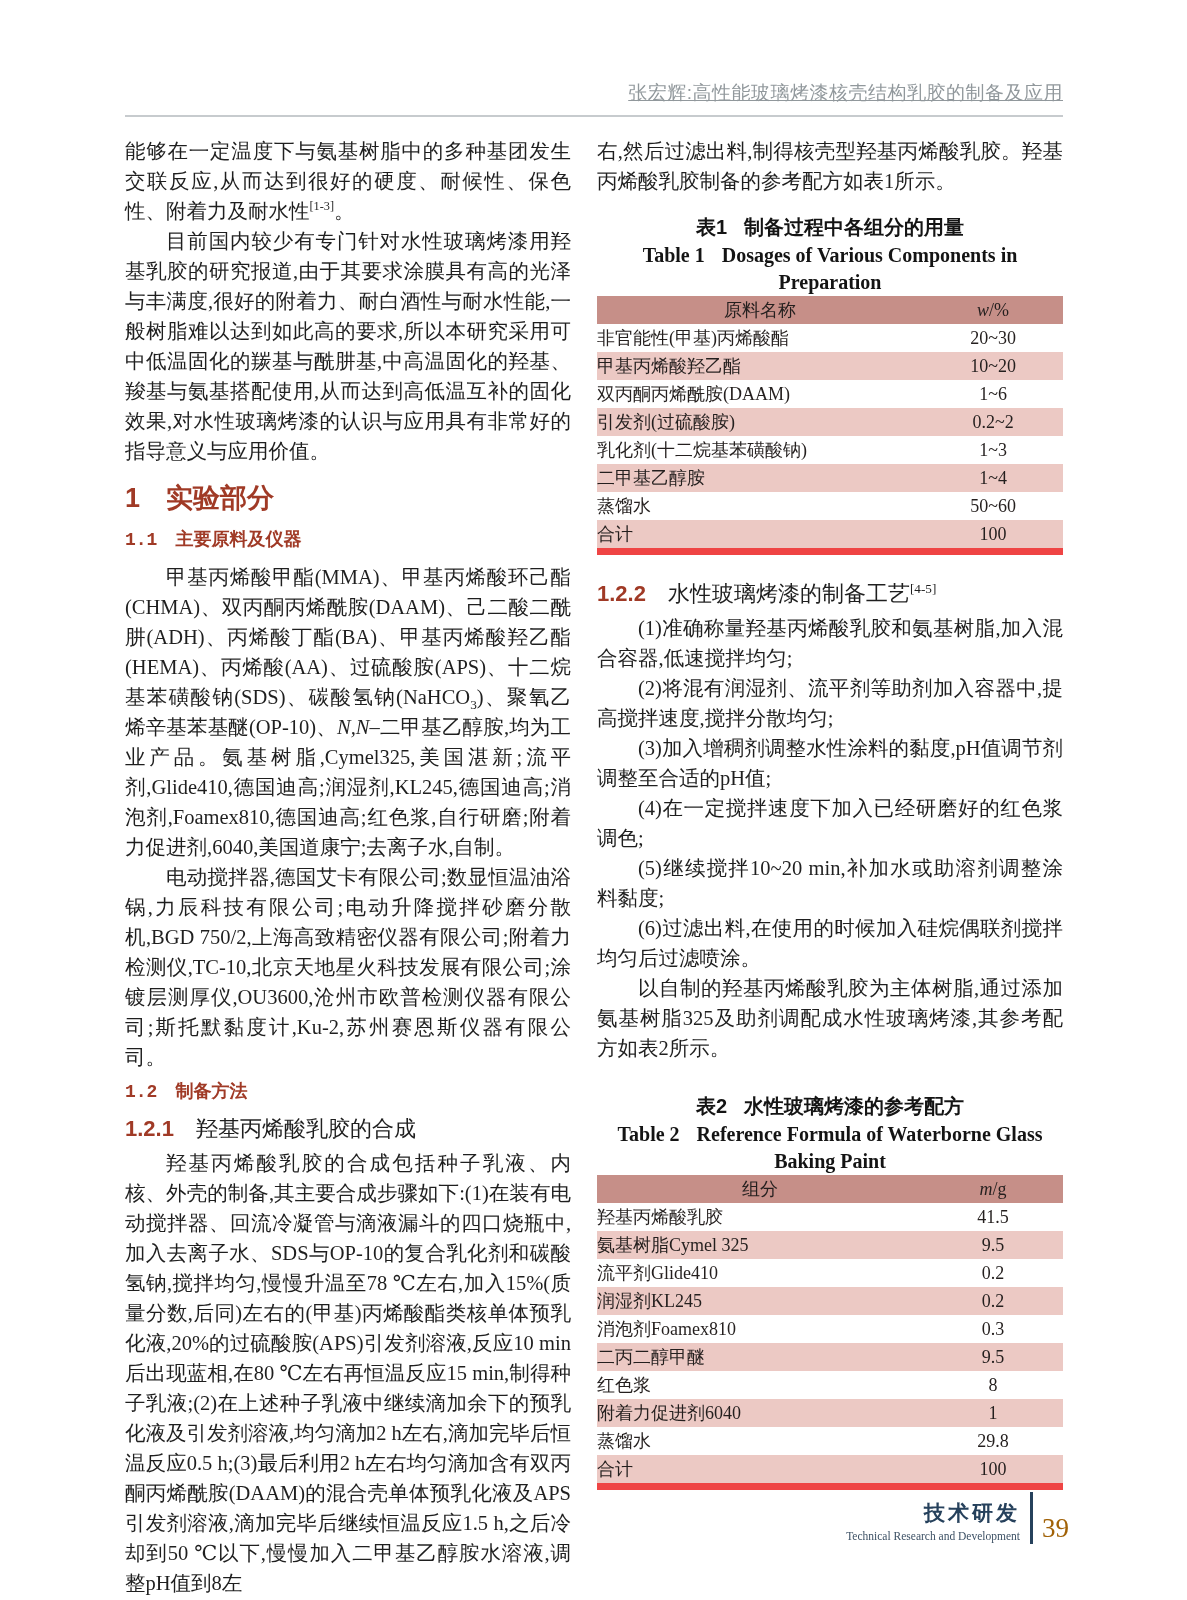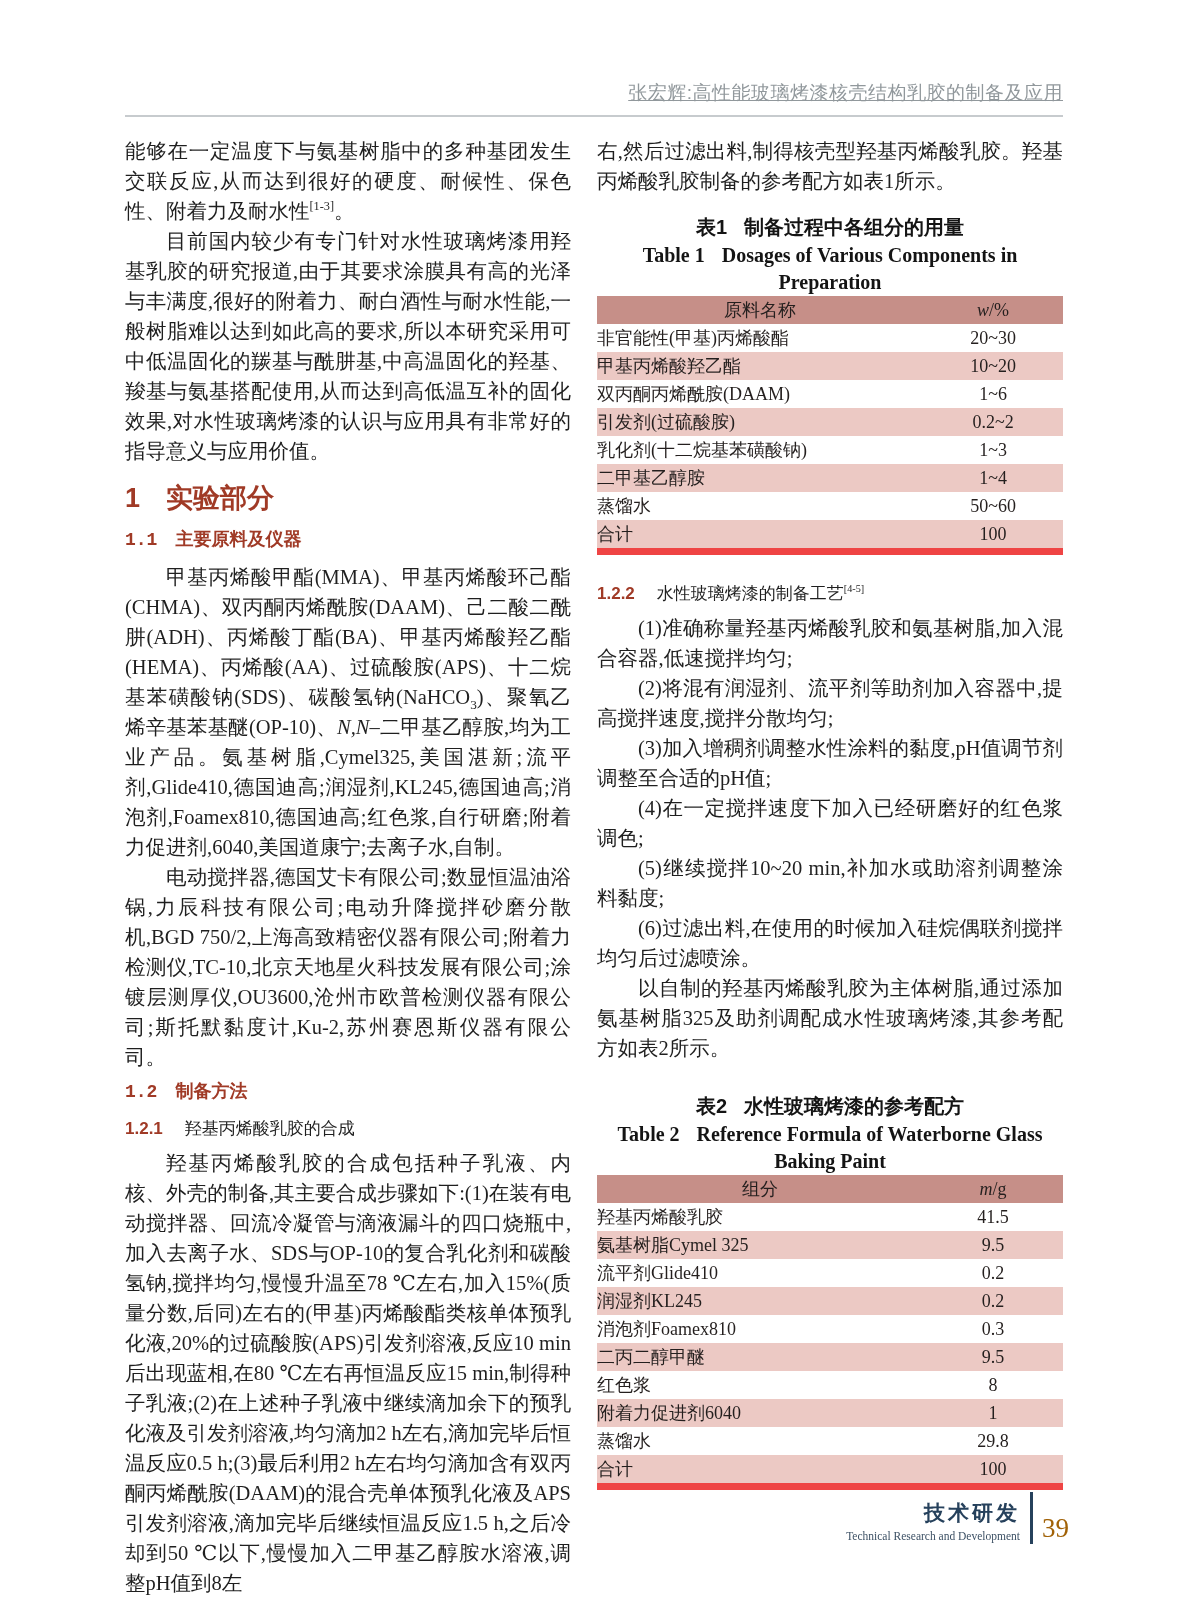--- a/index.html
+++ b/index.html
@@ -24,21 +24,21 @@
   sup.ref{font-size:0.60em;line-height:0;}
   sub.chem{font-size:0.65em;line-height:0;}
   .it{font-style:italic;}
   
   .sec1{margin:14px 0 10px;font-family:"Liberation Sans","DejaVu Sans",sans-serif;
         font-weight:bold;font-size:27px;line-height:36px;color:#a03a26;}
   .sec1 .num{margin-right:26px;}
   .sec2{margin:6px 0 8px;font-family:Liberation Mono, monospace;
         font-weight:bold;font-size:18px;line-height:28px;color:#a03a26;}
   .sec2 .num{margin-right:18px;}
-  .sec3{margin:5px 0 4px;font-size:17px;line-height:30px;font-weight:normal;}
+  .sec3{margin:5px 0 4px;font-size:22px;line-height:30px;font-weight:normal;}
   .sec3 .num3{font-family:"Liberation Sans","DejaVu Sans",sans-serif;font-weight:bold;color:#a03a26;margin-right:22px;}
   .sec3 .t{color:#1f1f1f;}
   .mt{margin-top:24px;}
   
   .cap{margin-top:18px;text-align:center;}
   .cap2{margin-top:30px;}
   .cap-cn{font-family:"Liberation Sans","DejaVu Sans",sans-serif;font-weight:bold;
           font-size:20px;line-height:26px;color:#141414;}
   .cap-en{font-family:"Liberation Serif","DejaVu Serif",serif;font-weight:bold;
           font-size:20px;line-height:27px;color:#141414;margin-top:2px;}

